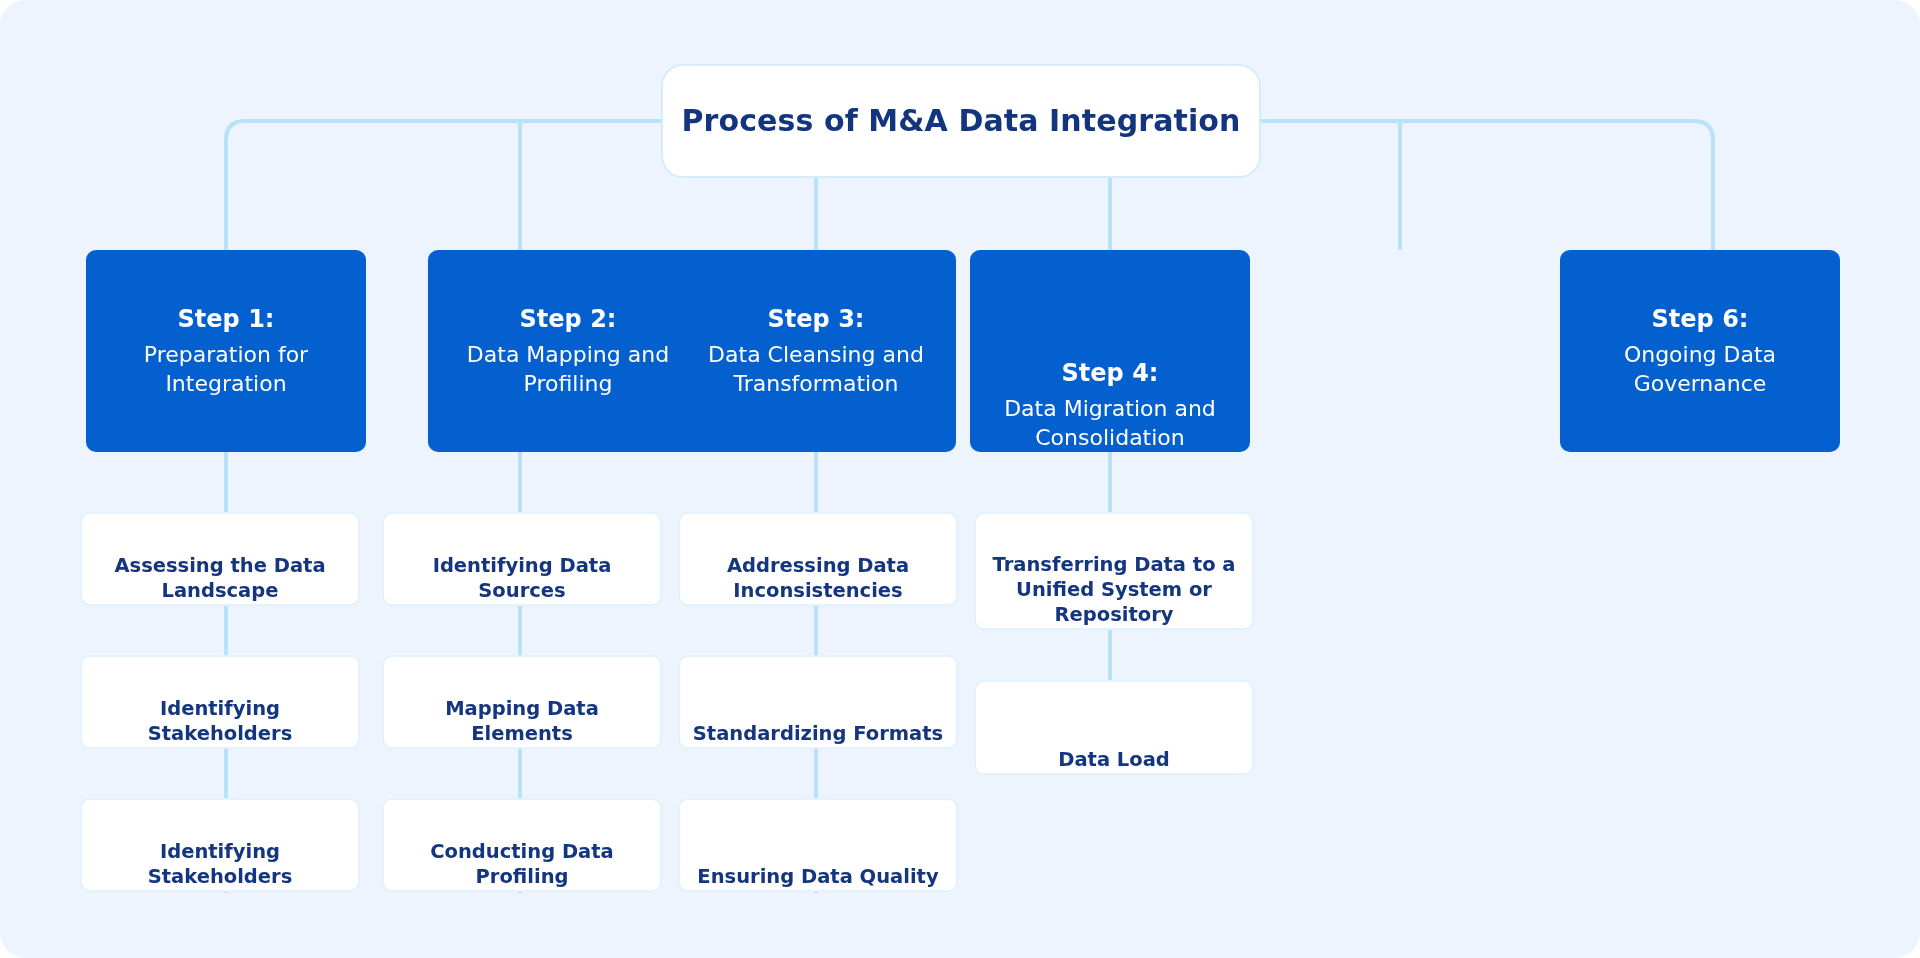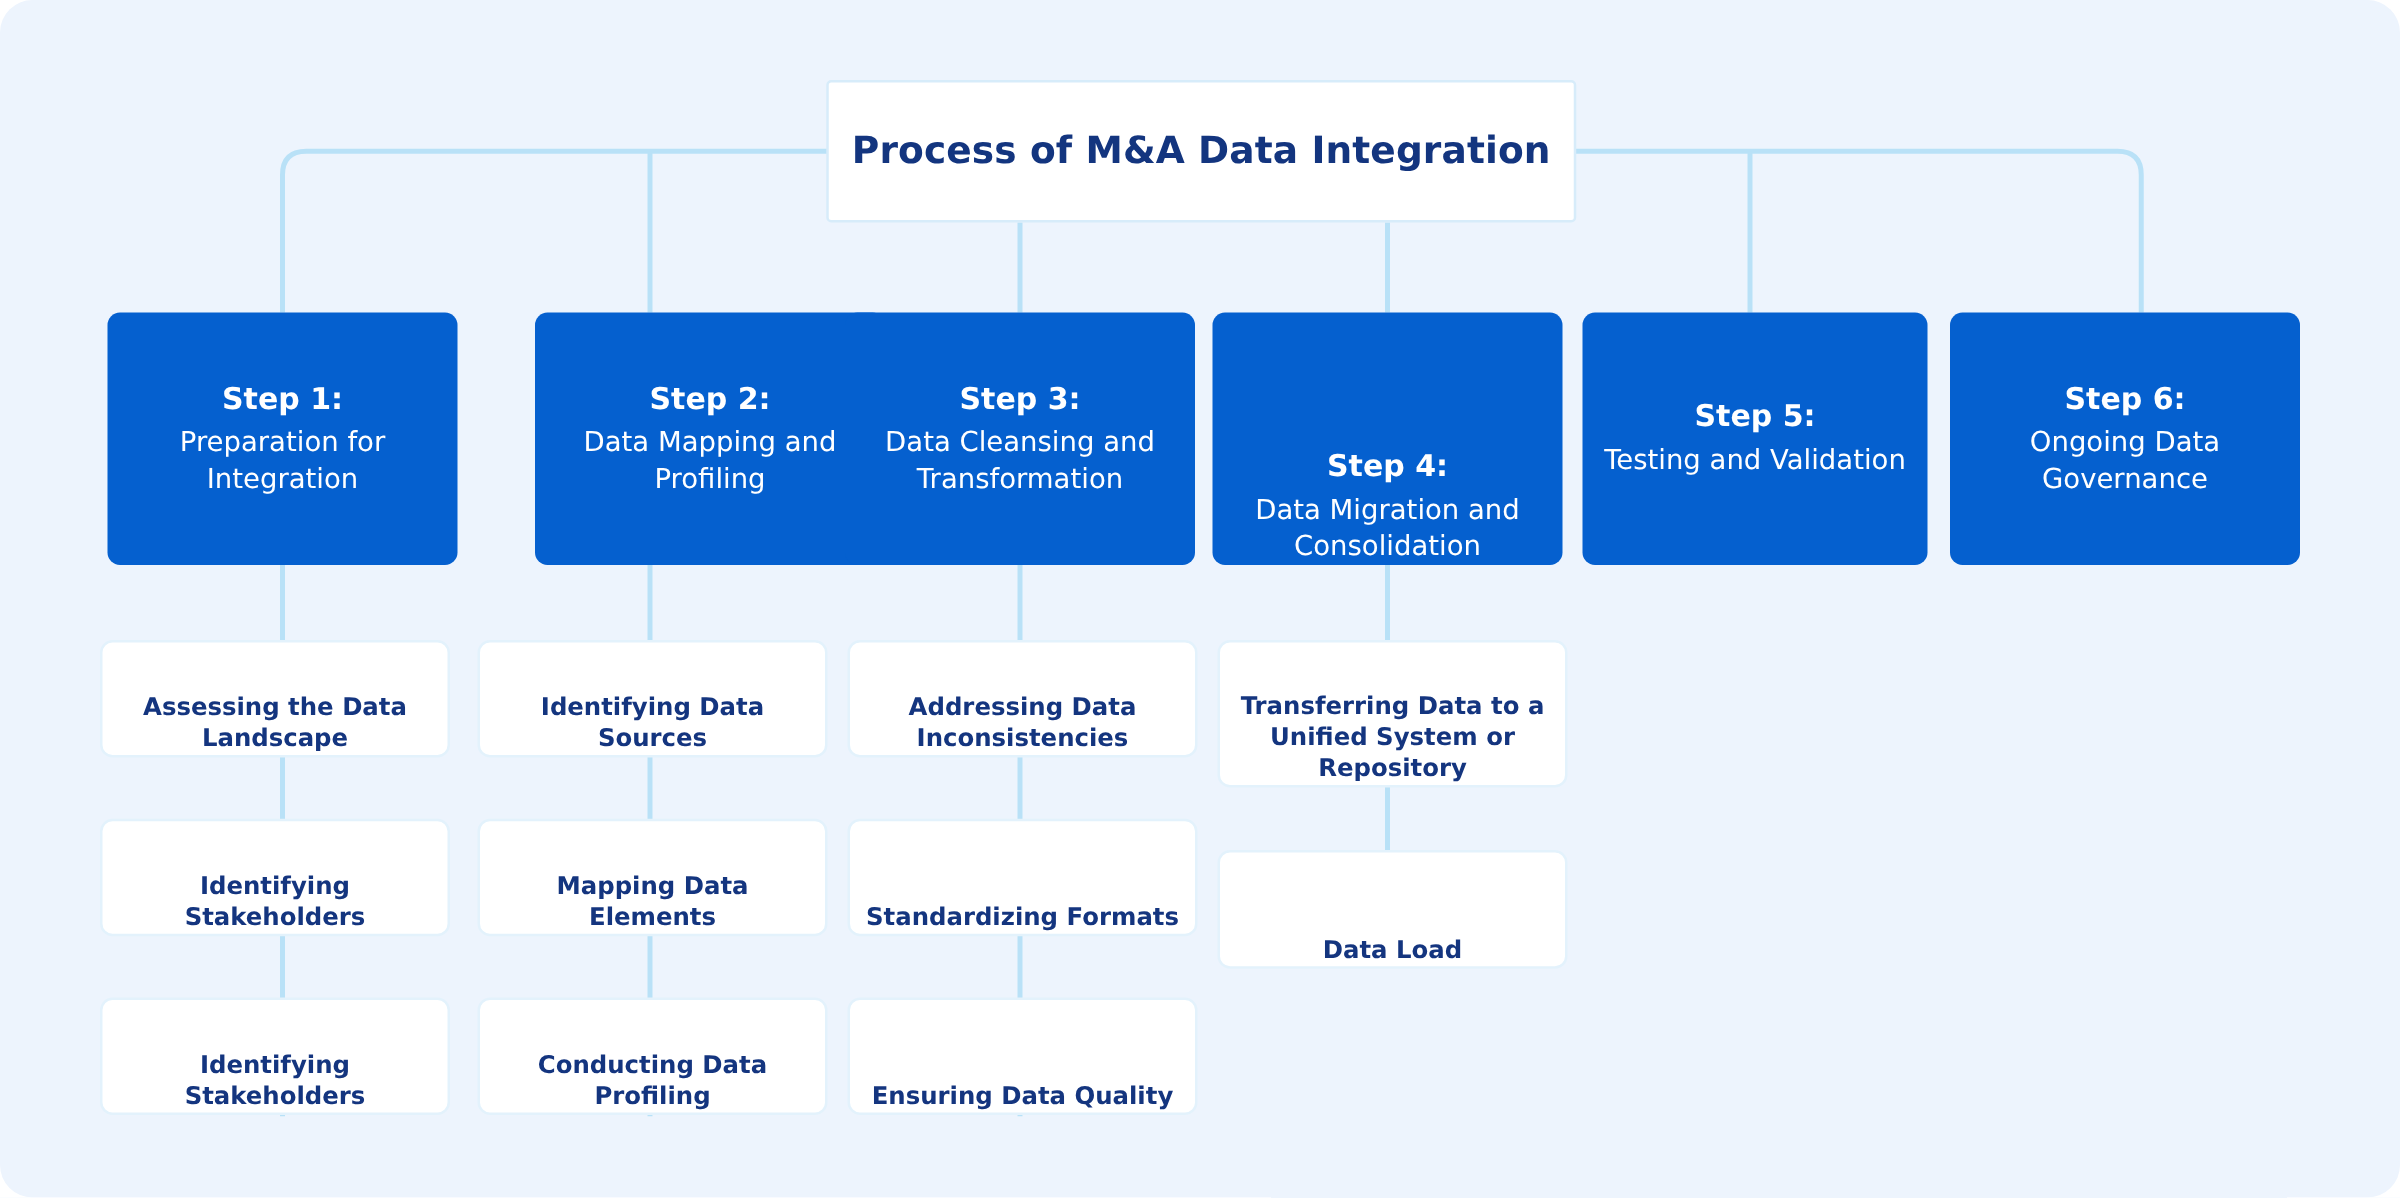--- a/index.html
+++ b/index.html
@@ -35,21 +35,21 @@
 
   
   .title-card {
     position: absolute;
     left: 661px;
     top: 64px;
     width: 600px;
     height: 114px;
     background: #ffffff;
     border: 2px solid #d7ecfa;
-    border-radius: 4px;
+    border-radius: 22px;
     box-sizing: border-box;
     display: flex;
     align-items: center;
     justify-content: center;
     z-index: 5;
   }
   .title-card .title-text {
     font-size: 30px;
     font-weight: 700;
     color: #13357f;
@@ -150,24 +150,20 @@
   <div class="step-card" style="left:676px; top:250px; width:280px; height:202px;">
     <div class="step-label">Step 3:</div>
     <div class="step-desc">Data Cleansing and Transformation</div>
   </div>
 
   <div class="step-card" style="left:970px; top:250px; width:280px; height:202px;justify-content:flex-end;">
     <div class="step-label">Step 4:</div>
     <div class="step-desc">Data Migration and Consolidation</div>
   </div>
 
-  <div class="step-card" style="left:1266px; top:250px; width:276px; height:202px;">
-    <div class="step-label">Step 5:</div>
-    <div class="step-desc">Testing and Validation</div>
-  </div>
 
   <div class="step-card" style="left:1560px; top:250px; width:280px; height:202px;">
     <div class="step-label">Step 6:</div>
     <div class="step-desc">Ongoing Data Governance</div>
   </div>
 
   <div class="sub-card" style="left:80px; top:512px; width:280px; height:94px;">
     <div class="sub-text">Assessing the Data Landscape</div>
   </div>
   <div class="sub-card" style="left:80px; top:655px; width:280px; height:94px;">

